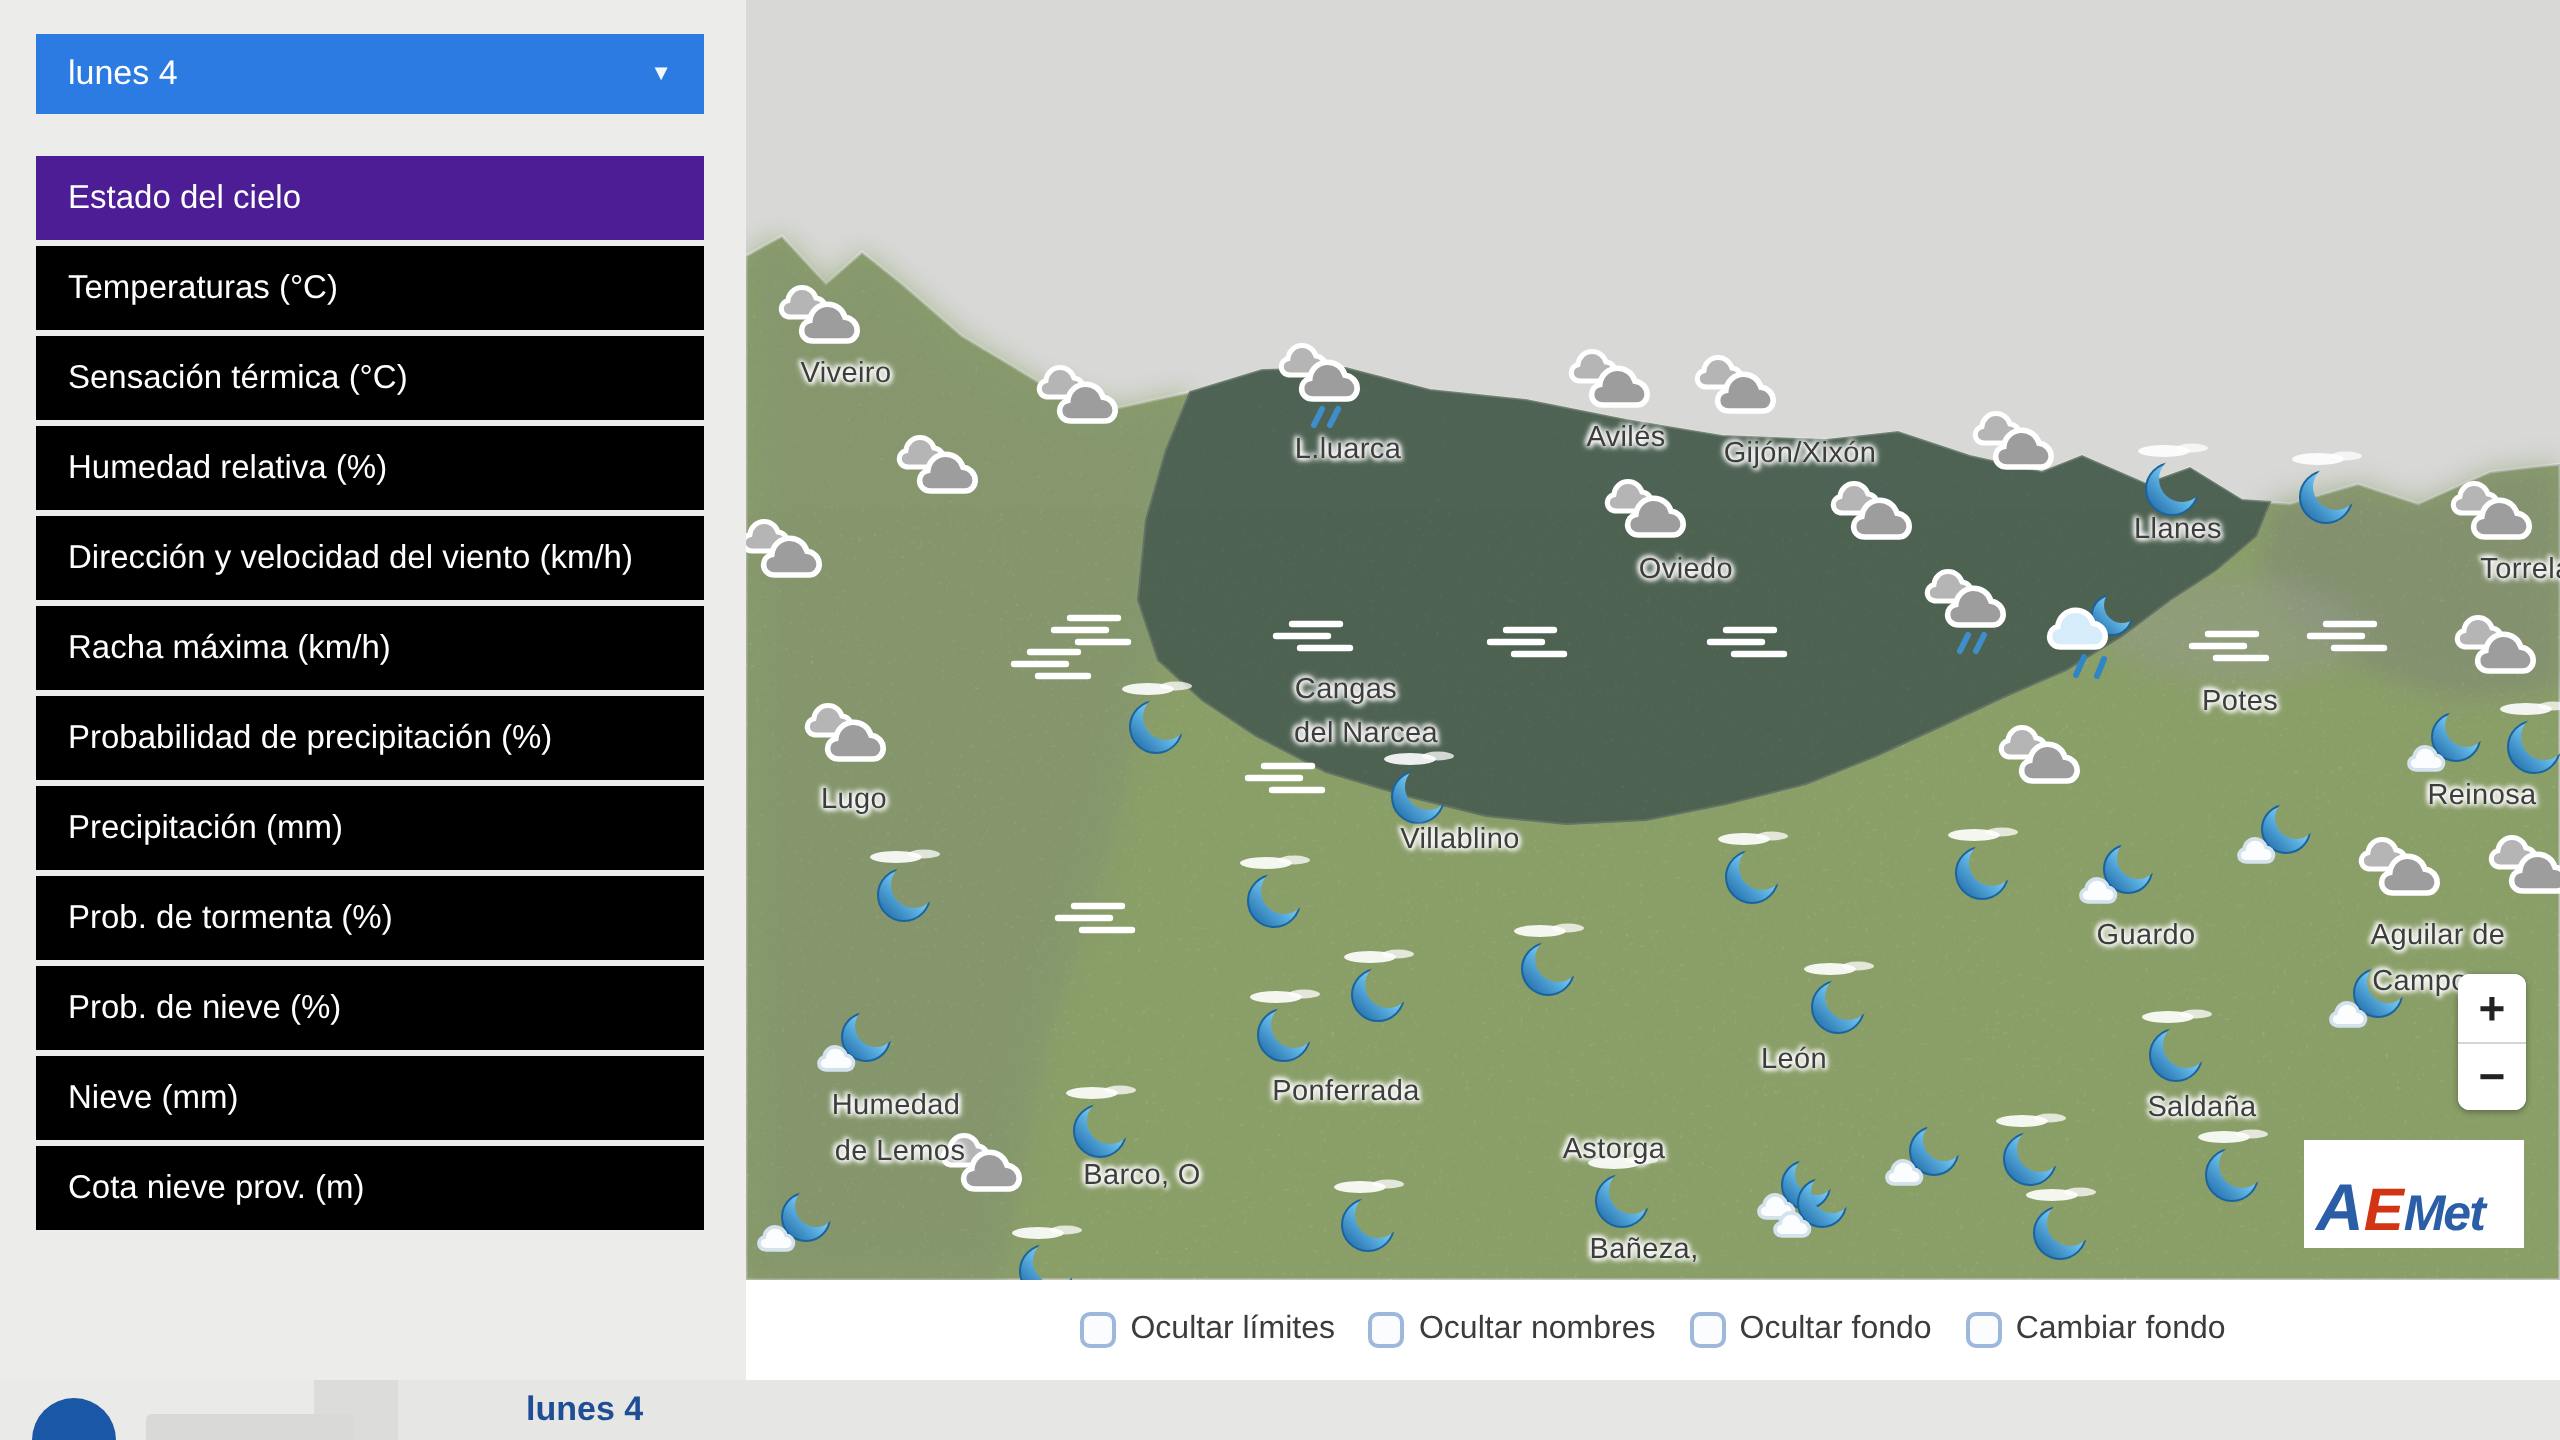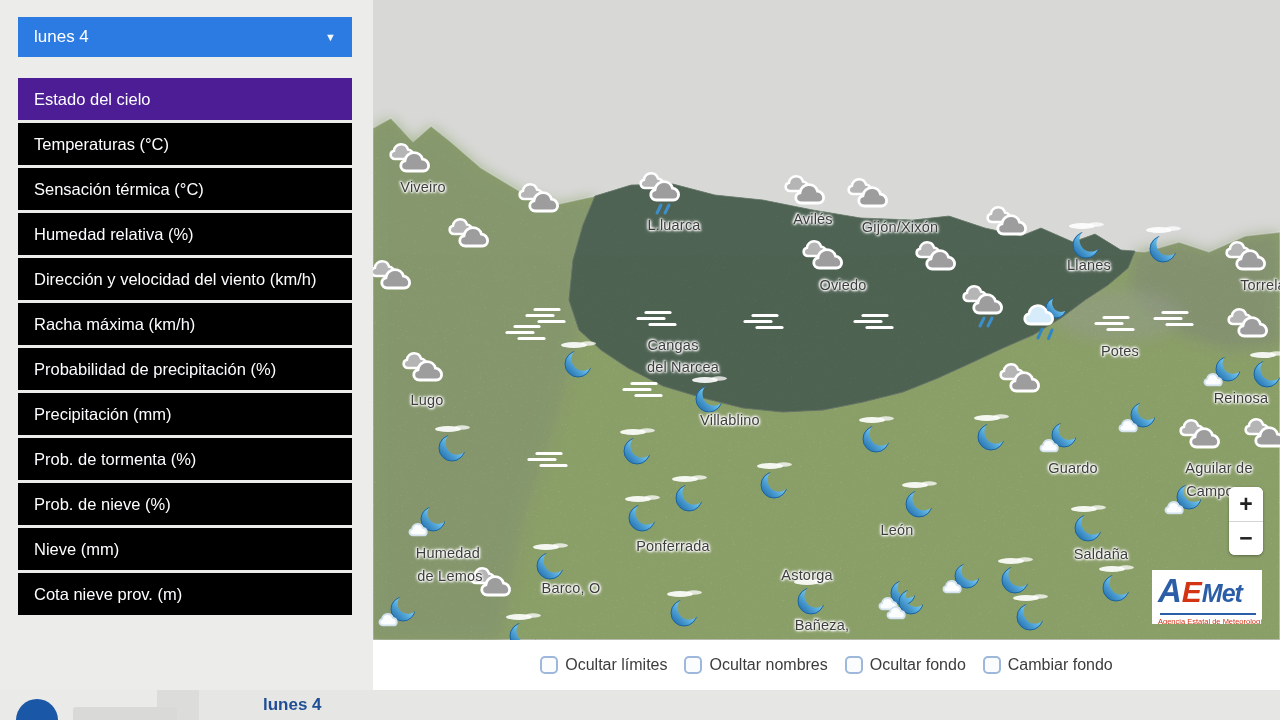--- a/index.html
+++ b/index.html
@@ -38,21 +38,21 @@
     border-radius:6px;box-shadow:0 1px 3px rgba(0,0,0,.35);overflow:hidden;
   }
   .zoom-btn{
     width:34px;height:34px;display:flex;align-items:center;justify-content:center;
     font-size:23px;font-weight:bold;color:#222;cursor:pointer;box-sizing:border-box;background:#fff;
   }
   .zoom-btn + .zoom-btn{border-top:1px solid #d5d5d5;}
   
   .aemet{
     position:absolute;left:779px;top:570px;width:110px;height:54px;background:#fff;
-    box-sizing:border-box;padding:6px 4px 2px 6px;overflow:hidden;
+    box-sizing:border-box;padding:19px 4px 2px 6px;overflow:hidden;
   }
   .aemet .brand{font-style:italic;font-weight:bold;line-height:30px;white-space:nowrap;}
   .aemet .a{color:#2b5ea7;font-size:33px;}
   .aemet .e{color:#d23414;font-size:30px;}
   .aemet .met{color:#2b5ea7;font-size:25px;letter-spacing:-1px;}
   .aemet .brand-line{height:2px;background:#2b5ea7;margin:1px 2px 2px 2px;}
   .aemet .caption{font-size:7.5px;color:#d23414;white-space:nowrap;}
   
   .options-row{
     position:absolute;left:0;top:640px;width:907px;height:50px;background:#fff;

